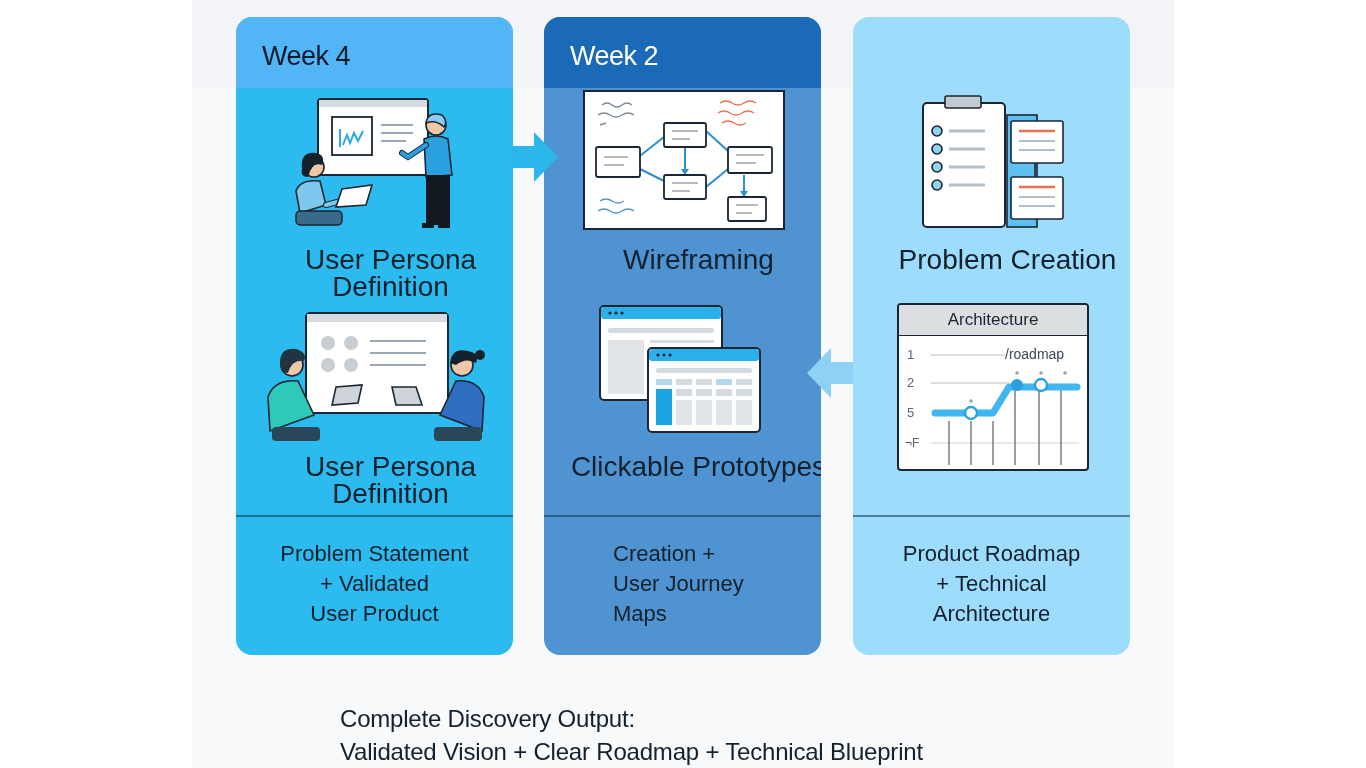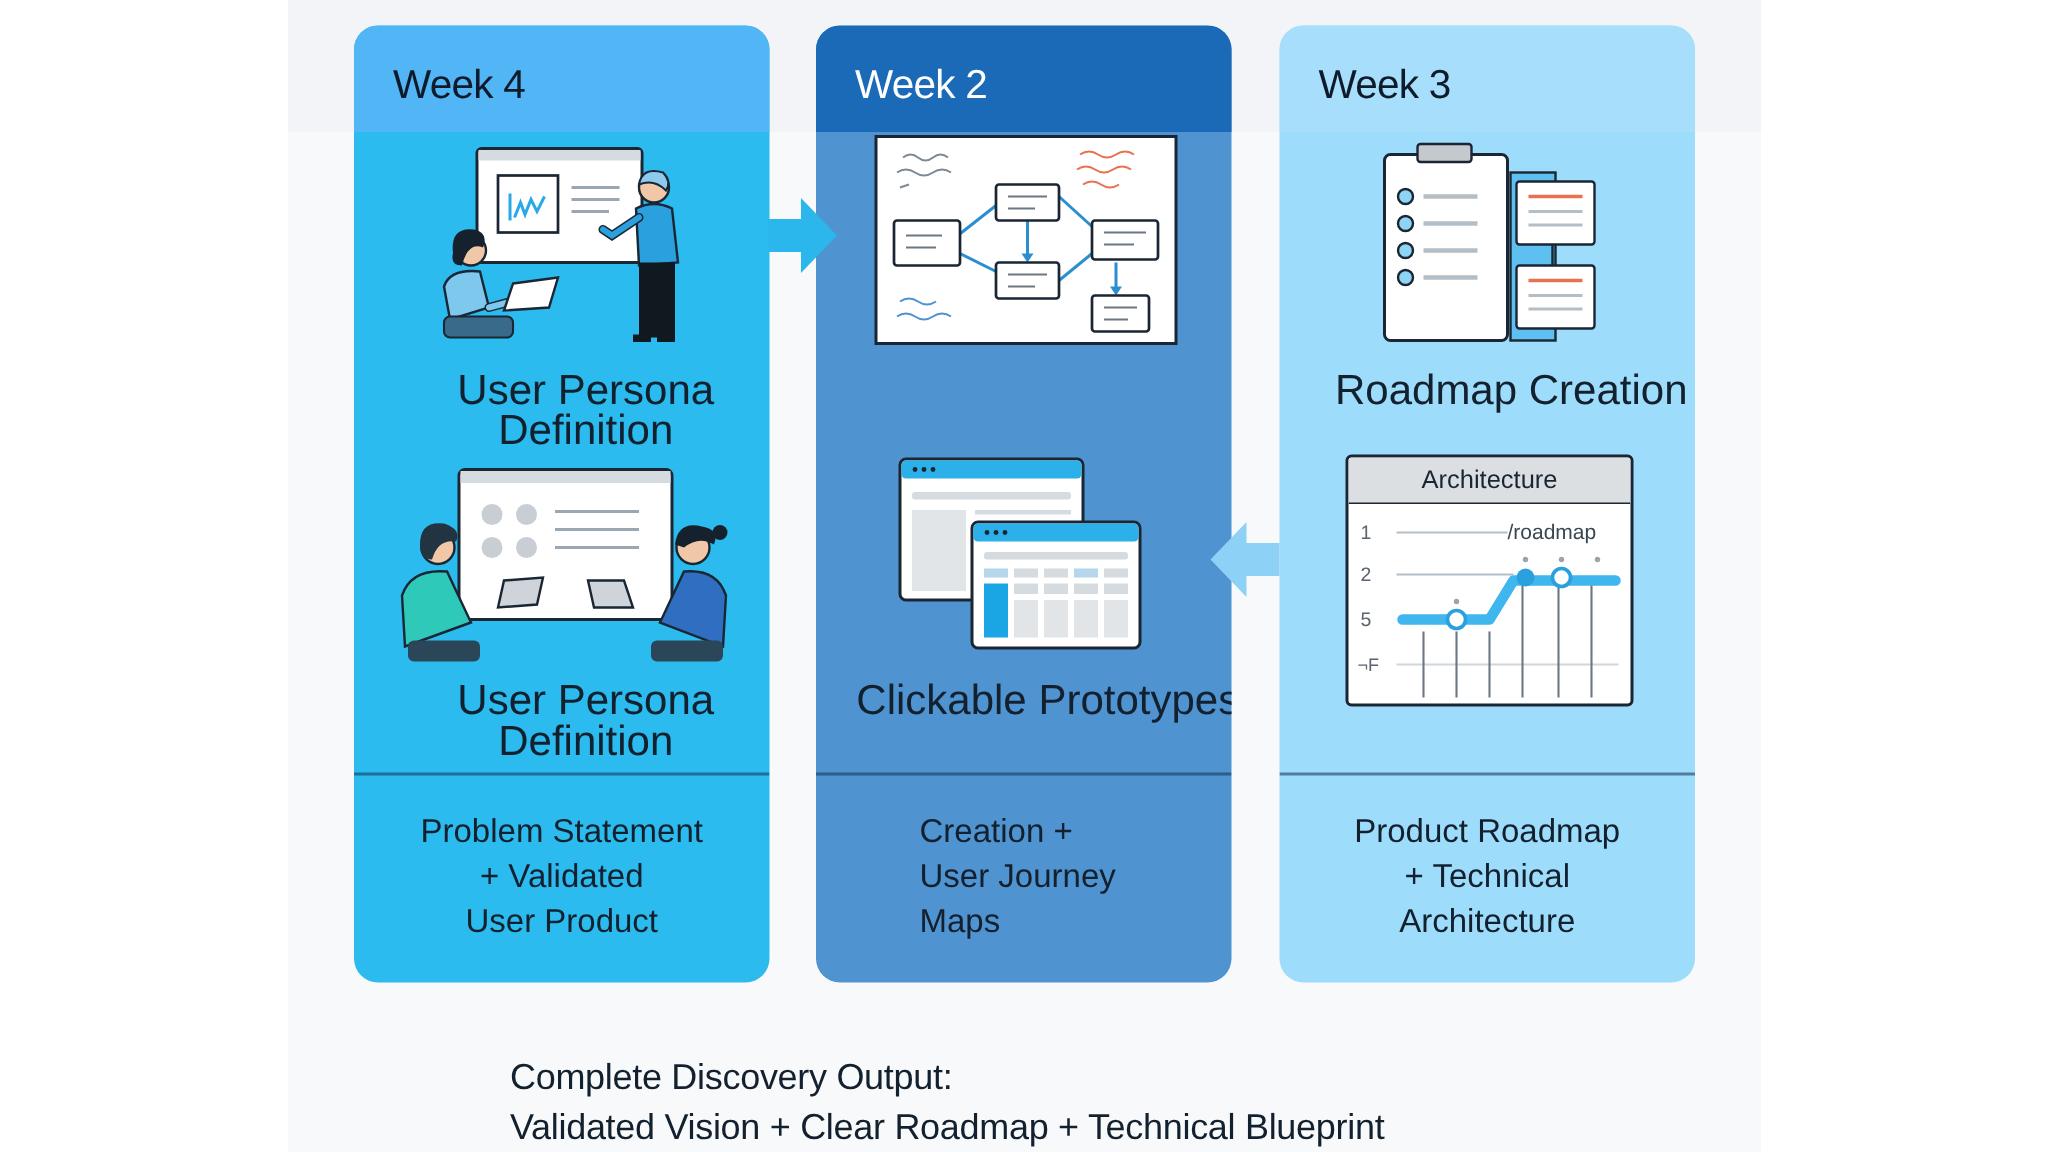--- a/index.html
+++ b/index.html
@@ -112,20 +112,21 @@
     <polygon points="99,80 107,80 103,86" fill="#2a8fd0"></polygon>
     <line x1="162" y1="86" x2="162" y2="104" stroke="#2a8fd0" stroke-width="2"></line>
     <polygon points="158,102 166,102 162,108" fill="#2a8fd0"></polygon>
     <rect x="14" y="58" width="44" height="30" rx="2" fill="#fff" stroke="#1a2633" stroke-width="1.8"></rect>
     <rect x="82" y="34" width="42" height="24" rx="2" fill="#fff" stroke="#1a2633" stroke-width="1.8"></rect>
     <rect x="82" y="86" width="42" height="24" rx="2" fill="#fff" stroke="#1a2633" stroke-width="1.8"></rect>
     <rect x="146" y="58" width="44" height="26" rx="2" fill="#fff" stroke="#1a2633" stroke-width="1.8"></rect>
     <rect x="146" y="108" width="38" height="24" rx="2" fill="#fff" stroke="#1a2633" stroke-width="1.8"></rect>
     <path d="M22 68 h24 M22 76 h20 M90 42 h26 M90 50 h18 M90 94 h26 M90 102 h18 M154 66 h28 M154 74 h20 M154 116 h22 M154 124 h16" stroke="#6c7782" stroke-width="1.2"></path>
   </svg>
+  <div class="label" style="top:229px">Wireframing</div>
   <svg class="illus" style="left:54px;top:287px" width="170" height="132">
     <rect x="2" y="2" width="122" height="94" rx="4" fill="#ffffff" stroke="#1a2633" stroke-width="2"></rect>
     <rect x="3" y="3" width="120" height="12" rx="3" fill="#2bb0ea"></rect>
     <circle cx="12" cy="9" r="1.6" fill="#1a2633"></circle>
       <circle cx="18" cy="9" r="1.6" fill="#1a2633"></circle>
       <circle cx="24" cy="9" r="1.6" fill="#1a2633"></circle>
     <rect x="10" y="24" width="106" height="5" rx="2" fill="#d6dbe0"></rect>
     <rect x="10" y="36" width="36" height="54" fill="#e2e5e8"></rect>
     <rect x="52" y="36" width="64" height="3" fill="#d6dbe0"></rect>
     <rect x="52" y="44" width="64" height="3" fill="#d6dbe0"></rect>
@@ -153,23 +154,20 @@
   <div class="label" style="top:436px">Clickable Prototypes</div>
   <div class="divider"></div>
   <div class="deliv" style="left:69px;text-align:left">
     <div>Creation +</div>
     <div>User Journey</div>
     <div>Maps</div>
   </div>
 </div>
 
 <div class="card" id="card3">
-  <div class="head">
-    <span>Week 3</span>
-  </div>
   <svg class="illus" style="left:66px;top:76px" width="150" height="140">
     <rect x="88" y="22" width="30" height="112" fill="#5dc0f0" stroke="#1a2633" stroke-width="1.6"></rect>
     <rect x="4" y="10" width="82" height="124" rx="4" fill="#ffffff" stroke="#1a2633" stroke-width="2"></rect>
     <rect x="26" y="3" width="36" height="12" rx="2" fill="#c4c9ce" stroke="#1a2633" stroke-width="1.6"></rect>
     <circle cx="18" cy="38" r="5" fill="#8fd4f4" stroke="#1a2633" stroke-width="1.6"></circle>
     <circle cx="18" cy="56" r="5" fill="#8fd4f4" stroke="#1a2633" stroke-width="1.6"></circle>
     <circle cx="18" cy="74" r="5" fill="#8fd4f4" stroke="#1a2633" stroke-width="1.6"></circle>
     <circle cx="18" cy="92" r="5" fill="#8fd4f4" stroke="#1a2633" stroke-width="1.6"></circle>
     <line x1="30" y1="38" x2="66" y2="38" stroke="#b4bec6" stroke-width="3"></line>
     <line x1="30" y1="56" x2="66" y2="56" stroke="#b4bec6" stroke-width="3"></line>
@@ -178,21 +176,21 @@
     <line x1="116" y1="70" x2="116" y2="84" stroke="#1a2633" stroke-width="1.6"></line>
     <rect x="92" y="28" width="52" height="42" rx="2" fill="#ffffff" stroke="#1a2633" stroke-width="1.6"></rect>
     <line x1="100" y1="38" x2="136" y2="38" stroke="#e8714f" stroke-width="2.4"></line>
     <line x1="100" y1="48" x2="136" y2="48" stroke="#b4bec6" stroke-width="2"></line>
     <line x1="100" y1="57" x2="136" y2="57" stroke="#b4bec6" stroke-width="2"></line>
     <rect x="92" y="84" width="52" height="42" rx="2" fill="#ffffff" stroke="#1a2633" stroke-width="1.6"></rect>
     <line x1="100" y1="94" x2="136" y2="94" stroke="#e8714f" stroke-width="2.4"></line>
     <line x1="100" y1="104" x2="136" y2="104" stroke="#b4bec6" stroke-width="2"></line>
     <line x1="100" y1="113" x2="136" y2="113" stroke="#b4bec6" stroke-width="2"></line>
   </svg>
-  <div class="label" style="top:229px">Roadmap Creation</div>
+  <div class="label" style="top:229px">Problem Creation</div>
   <div class="illus" style="left:44px;top:286px;width:188px;height:164px;background:#fff;border:2px solid #1a2633;border-radius:4px;overflow:hidden">
     <div style="height:30px;background:#dcdfe2;border-bottom:1.5px solid #1a2633;text-align:center;line-height:30px;font-size:17px;color:#1a2633">Architecture</div>
     <svg width="188" height="132" style="position:absolute;left:0;top:32px">
       <text x="8" y="22" font-size="13" fill="#5a6570" font-family="Liberation Sans, sans-serif">1</text>
       <text x="8" y="50" font-size="13" fill="#5a6570" font-family="Liberation Sans, sans-serif">2</text>
       <text x="8" y="80" font-size="13" fill="#5a6570" font-family="Liberation Sans, sans-serif">5</text>
       <text x="6" y="110" font-size="12" fill="#5a6570" font-family="Liberation Sans, sans-serif">¬F</text>
       <line x1="32" y1="18" x2="106" y2="18" stroke="#b4bec6" stroke-width="1.2"></line>
       <text x="106" y="22" font-size="14" fill="#3a4650" font-family="Liberation Sans, sans-serif">/roadmap</text>
       <line x1="32" y1="46" x2="110" y2="46" stroke="#b4bec6" stroke-width="1.2"></line>

